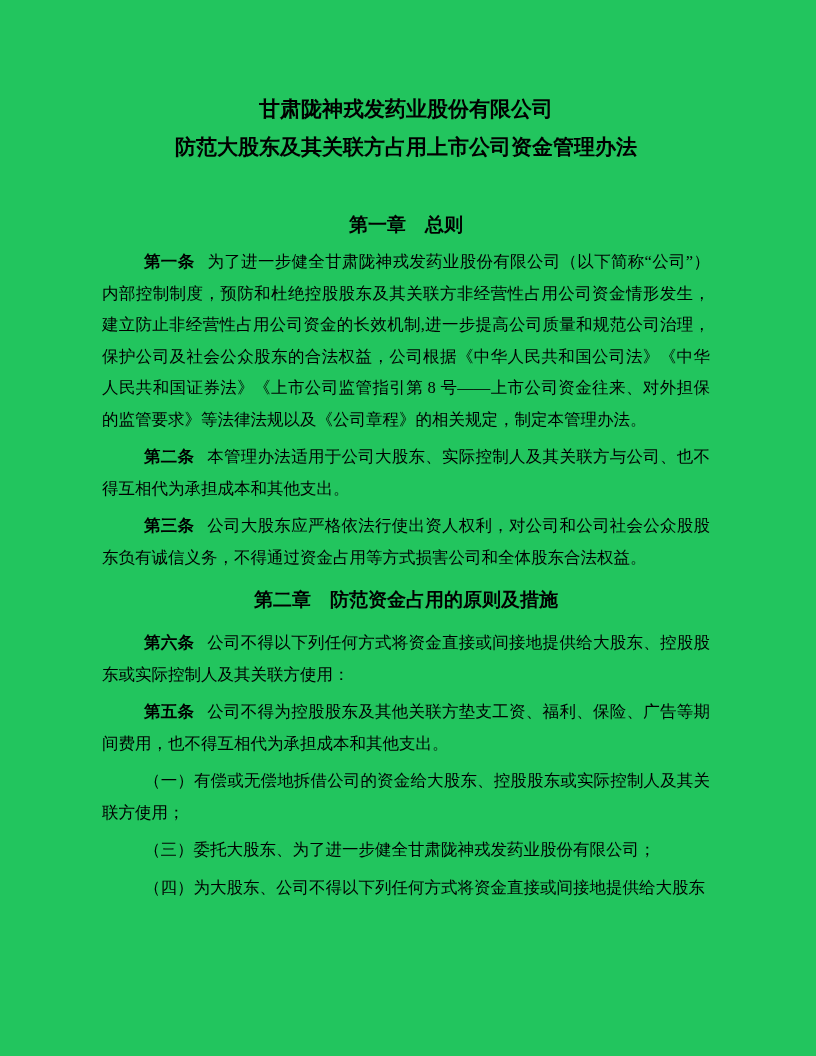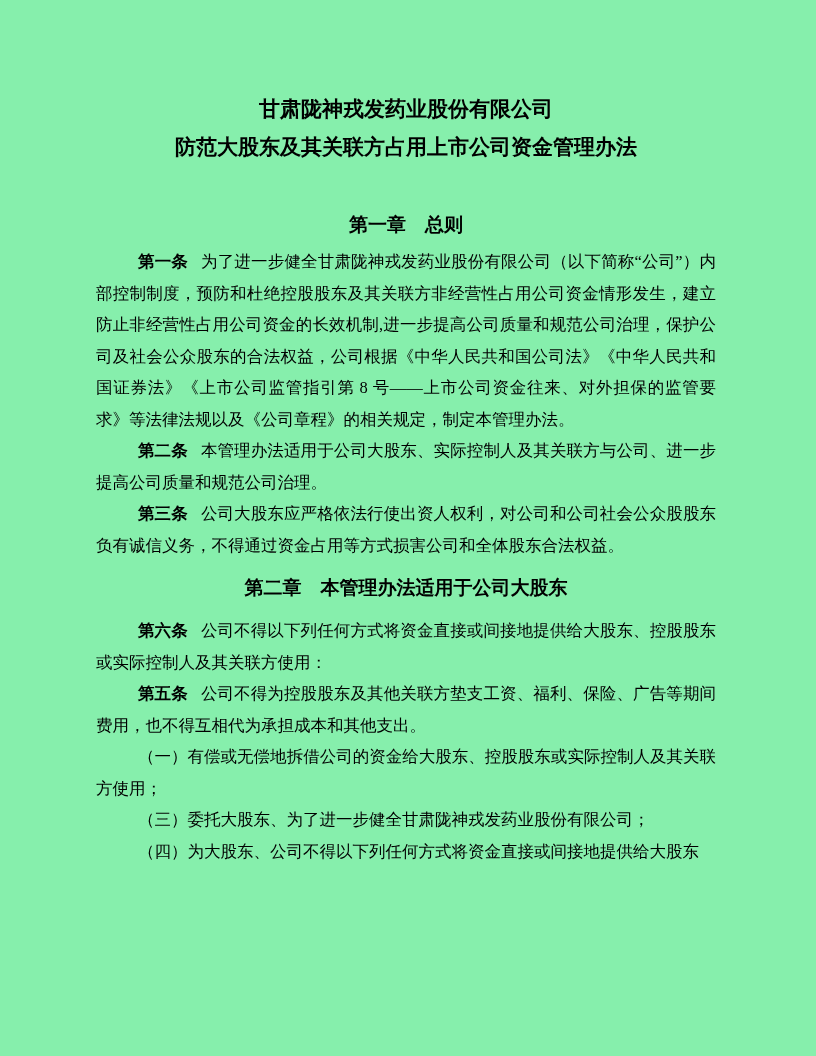--- a/index.html
+++ b/index.html
@@ -4,21 +4,21 @@
 <style>
   html, body {
     margin: 0;
     padding: 0;
     background: #ffffff;
   }
   .page {
     position: relative;
     width: 816px;
     height: 1056px;
-    background: #86efac;
+    background: #22c55e;
     overflow: hidden;
     color: #000000;
     font-family: "Liberation Serif", serif;
   }
   .content {
     position: absolute;
     left: 96px;
     top: 0;
     width: 620px;
   }
@@ -32,21 +32,21 @@
   .title-line2 { margin-top: 12px; }
   .chapter-heading {
     font-weight: bold;
     font-size: 19px;
     line-height: 26px;
     text-align: center;
     margin: 14px 0;
   }
   .chapter-first .chapter-heading { margin-top: 52px; margin-bottom: 8px; }
   .article, .clause-item {
-    margin: 0;
+    margin: 6px;
     font-size: 16.5px;
     line-height: 31.5px;
     text-align: justify;
     text-justify: inter-character;
     text-indent: 42px;
   }
   .article-label {
     font-weight: bold;
     margin-right: 13px;
   }
@@ -59,28 +59,28 @@
 
     <div class="doc-title title-line1">甘肃陇神戎发药业股份有限公司</div>
 
     <div class="doc-title title-line2">防范大股东及其关联方占用上市公司资金管理办法</div>
 
     <div class="chapter chapter-first">
       <div class="chapter-heading">第一章　总则</div>
 
       <p class="article"><span class="article-label">第一条</span><span class="article-text">为了进一步健全甘肃陇神戎发药业股份有限公司（以下简称“公司”）内部控制制度，预防和杜绝控股股东及其关联方非经营性占用公司资金情形发生，建立防止非经营性占用公司资金的长效机制,进一步提高公司质量和规范公司治理，保护公司及社会公众股东的合法权益，公司根据《中华人民共和国公司法》《中华人民共和国证券法》《上市公司监管指引第 8 号——上市公司资金往来、对外担保的监管要求》等法律法规以及《公司章程》的相关规定，制定本管理办法。</span></p>
 
-      <p class="article"><span class="article-label">第二条</span><span class="article-text">本管理办法适用于公司大股东、实际控制人及其关联方与公司、进一步提高公司质量和规范公司治理。</span></p>
+      <p class="article"><span class="article-label">第二条</span><span class="article-text">本管理办法适用于公司大股东、实际控制人及其关联方与公司、也不得互相代为承担成本和其他支出。</span></p>
 
       <p class="article"><span class="article-label">第三条</span><span class="article-text">公司大股东应严格依法行使出资人权利，对公司和公司社会公众股股东负有诚信义务，不得通过资金占用等方式损害公司和全体股东合法权益。</span></p>
 
     </div>
 
     <div class="chapter">
-      <div class="chapter-heading">第二章　本管理办法适用于公司大股东</div>
+      <div class="chapter-heading">第二章　防范资金占用的原则及措施</div>
 
       <p class="article"><span class="article-label">第六条</span><span class="article-text">公司不得以下列任何方式将资金直接或间接地提供给大股东、控股股东或实际控制人及其关联方使用：</span></p>
 
       <p class="article"><span class="article-label">第五条</span><span class="article-text">公司不得为控股股东及其他关联方垫支工资、福利、保险、广告等期间费用，也不得互相代为承担成本和其他支出。</span></p>
 
       <p class="clause-item">（一）有偿或无偿地拆借公司的资金给大股东、控股股东或实际控制人及其关联方使用；</p>
       <p class="clause-item">（三）委托大股东、为了进一步健全甘肃陇神戎发药业股份有限公司；</p>
       <p class="clause-item">（四）为大股东、公司不得以下列任何方式将资金直接或间接地提供给大股东</p>
     </div>
 

